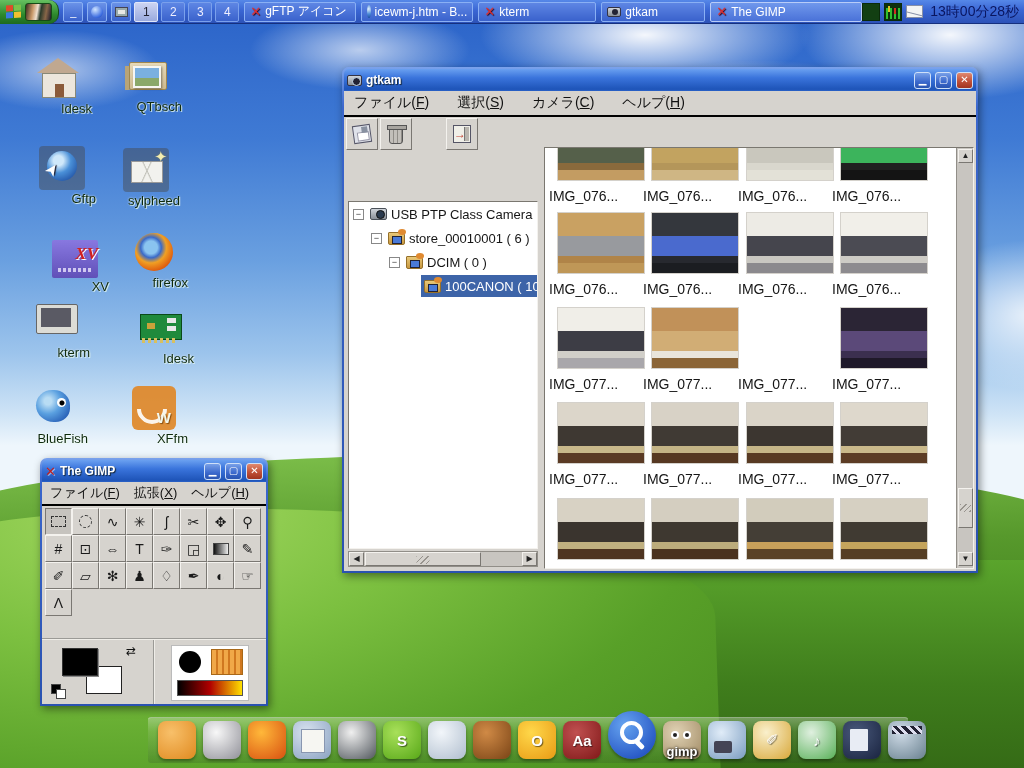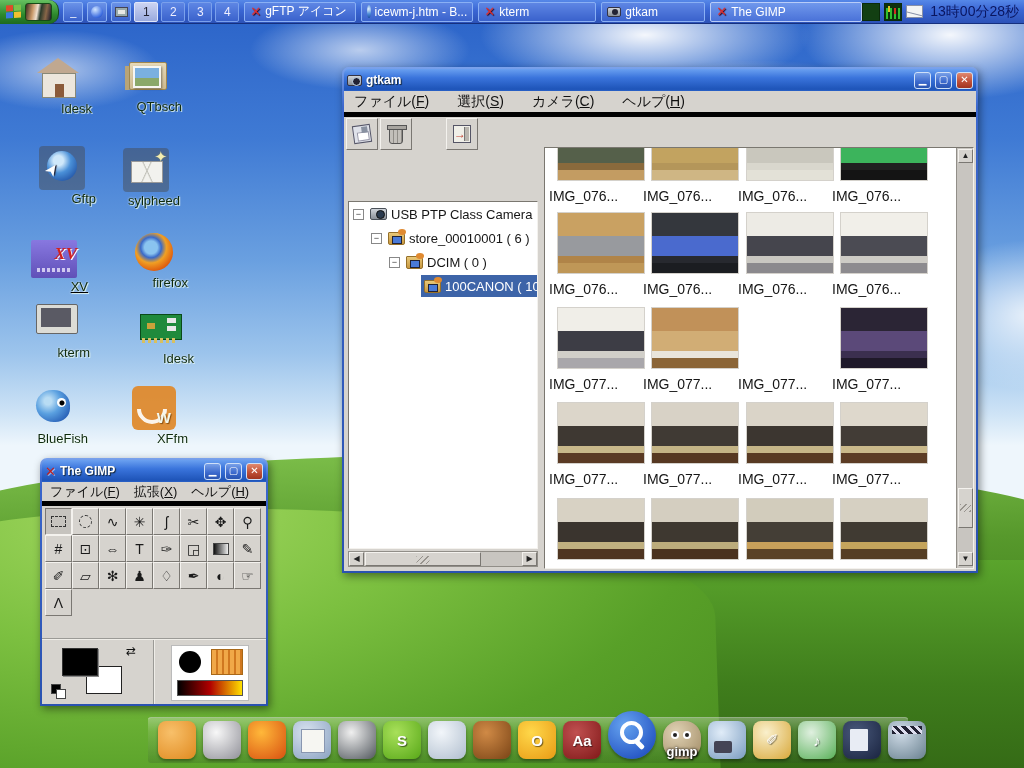--- a/index.html
+++ b/index.html
@@ -92,21 +92,21 @@
 .titlebar{height:22px;border-radius:5px 5px 0 0;display:flex;align-items:center;gap:4px;padding:0 3px;
  background:linear-gradient(180deg,#6aa0f0 0%,#3a74dc 40%,#1e54b8 92%,#2a62c8)}
 .ttl{color:#fff;font-weight:bold;font-size:12px;flex:1;text-shadow:1px 1px 1px #123;white-space:nowrap;overflow:hidden}
 .wbtn{width:17px;height:17px;border-radius:3px;border:1px solid #cfe0f8;color:#fff;font-size:10px;line-height:14px;text-align:center;
  background:linear-gradient(180deg,#78a0e8,#3a68cc 60%,#2a54b0);flex:0 0 auto}
 .wbtn.close{background:linear-gradient(180deg,#e08a70,#c05038 55%,#a03420)}
 .wicon-camera{width:15px;height:11px;background:linear-gradient(#cfd4da,#8a9098);border:1px solid #334;border-radius:2px;position:relative;flex:0 0 auto}
 .wicon-camera::after{content:"";position:absolute;left:4px;top:1px;width:7px;height:7px;border-radius:50%;background:#223;border:1px solid #cde}
 .wicon-x{color:#c02020;font-weight:bold;font-size:13px;line-height:13px;flex:0 0 auto;text-shadow:1px 1px 0 rgba(255,255,255,.5)}
 .wcontent{position:relative;background:#d6d3ce}
-.menubar{display:flex;align-items:center;padding:0 10px;color:#111;border-bottom:5px solid #000000}
+.menubar{display:flex;align-items:center;padding:0 10px;color:#111;border-bottom:2px solid #000000}
 .mitem{white-space:nowrap}
 .mitem u{text-decoration:underline}
 
 #gtkam{left:342px;top:67px;width:636px;height:506px;z-index:10}
 #gtkam .wcontent{height:480px}
 #gtkam .menubar{height:26px;gap:28px;font-size:14px}
 #gtkam-toolbar{position:absolute;left:0;top:26px;right:0;height:34px;display:flex;gap:2px;padding:1px 2px;align-items:center}
 .toolbtn{width:32px;height:32px;display:flex;align-items:center;justify-content:center;background:#d6d3ce;
  border:1px solid;border-color:#f4f2ee #7a7772 #7a7772 #f4f2ee}
 .exit-gap{margin-left:32px}
@@ -219,21 +219,21 @@
         <div class="lbl">QTbsch</div>
       </div>
       <div class="dicon di-globe-cursor" style="left: 28px; top: 146px;">
         <div class="art"></div>
         <div class="lbl">Gftp</div>
       </div>
       <div class="dicon di-mail-star" style="left: 112px; top: 148px;">
         <div class="art"></div>
         <div class="lbl">sylpheed</div>
       </div>
-      <div class="dicon di-xv" style="left: 20px; top: 236px; text-decoration: underline;">
+      <div class="dicon di-xv" style="left: 41px; top: 236px;">
         <div class="art"></div>
         <div class="lbl">XV</div>
       </div>
       <div class="dicon di-firefox" style="left: 120px; top: 230px;">
         <div class="art"></div>
         <div class="lbl">firefox</div>
       </div>
       <div class="dicon di-monitor" style="left: 22px; top: 300px;">
         <div class="art"></div>
         <div class="lbl">kterm</div>
@@ -543,21 +543,21 @@
       </div>
       <div class="ditem dk-lightbulb" style="background: radial-gradient(circle at 35% 30%, rgb(242, 246, 250), rgb(176, 190, 206));"></div>
       <div class="ditem dk-bull" style="background: radial-gradient(circle at 35% 30%, rgb(208, 138, 70), rgb(122, 68, 22));"></div>
       <div class="ditem dk-office" style="background: radial-gradient(circle at 35% 30%, rgb(255, 216, 74), rgb(232, 154, 20));">
         <span>O</span>
       </div>
       <div class="ditem dk-dictionary" style="background: radial-gradient(circle at 35% 30%, rgb(192, 80, 80), rgb(128, 24, 24));">
         <span>Aa</span>
       </div>
       <div class="ditem dk-search big" style="background: radial-gradient(circle at 35% 30%, rgb(102, 164, 240), rgb(20, 64, 184));"></div>
-      <div class="ditem dk-gimp" style="background: radial-gradient(circle at 35% 30%, rgb(224, 210, 180), rgb(160, 138, 100)); border-radius: 16px;">
+      <div class="ditem dk-gimp" style="background: radial-gradient(circle at 35% 30%, rgb(224, 210, 180), rgb(160, 138, 100));">
         <span class="dlabel">gimp</span>
       </div>
       <div class="ditem dk-photos" style="background: radial-gradient(circle at 35% 30%, rgb(224, 236, 248), rgb(122, 156, 192));"></div>
       <div class="ditem dk-paint" style="background: radial-gradient(circle at 35% 30%, rgb(250, 240, 204), rgb(216, 168, 58));">
         <span>✐</span>
       </div>
       <div class="ditem dk-music" style="background: radial-gradient(circle at 35% 30%, rgb(224, 240, 224), rgb(88, 176, 88));">
         <span>♪</span>
       </div>
       <div class="ditem dk-notes" style="background: radial-gradient(circle at 35% 30%, rgb(72, 88, 122), rgb(26, 36, 64));"></div>

